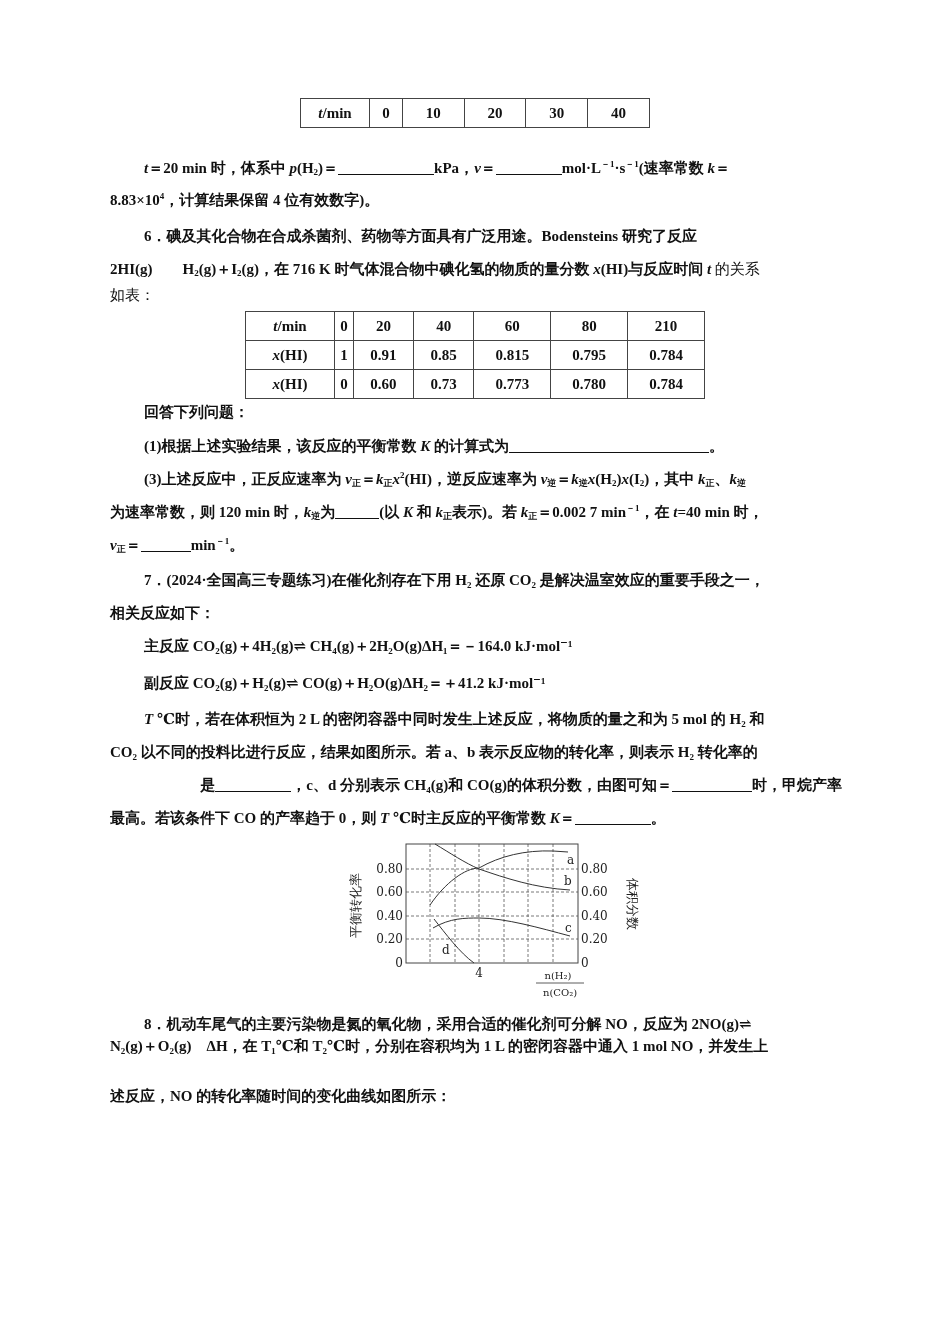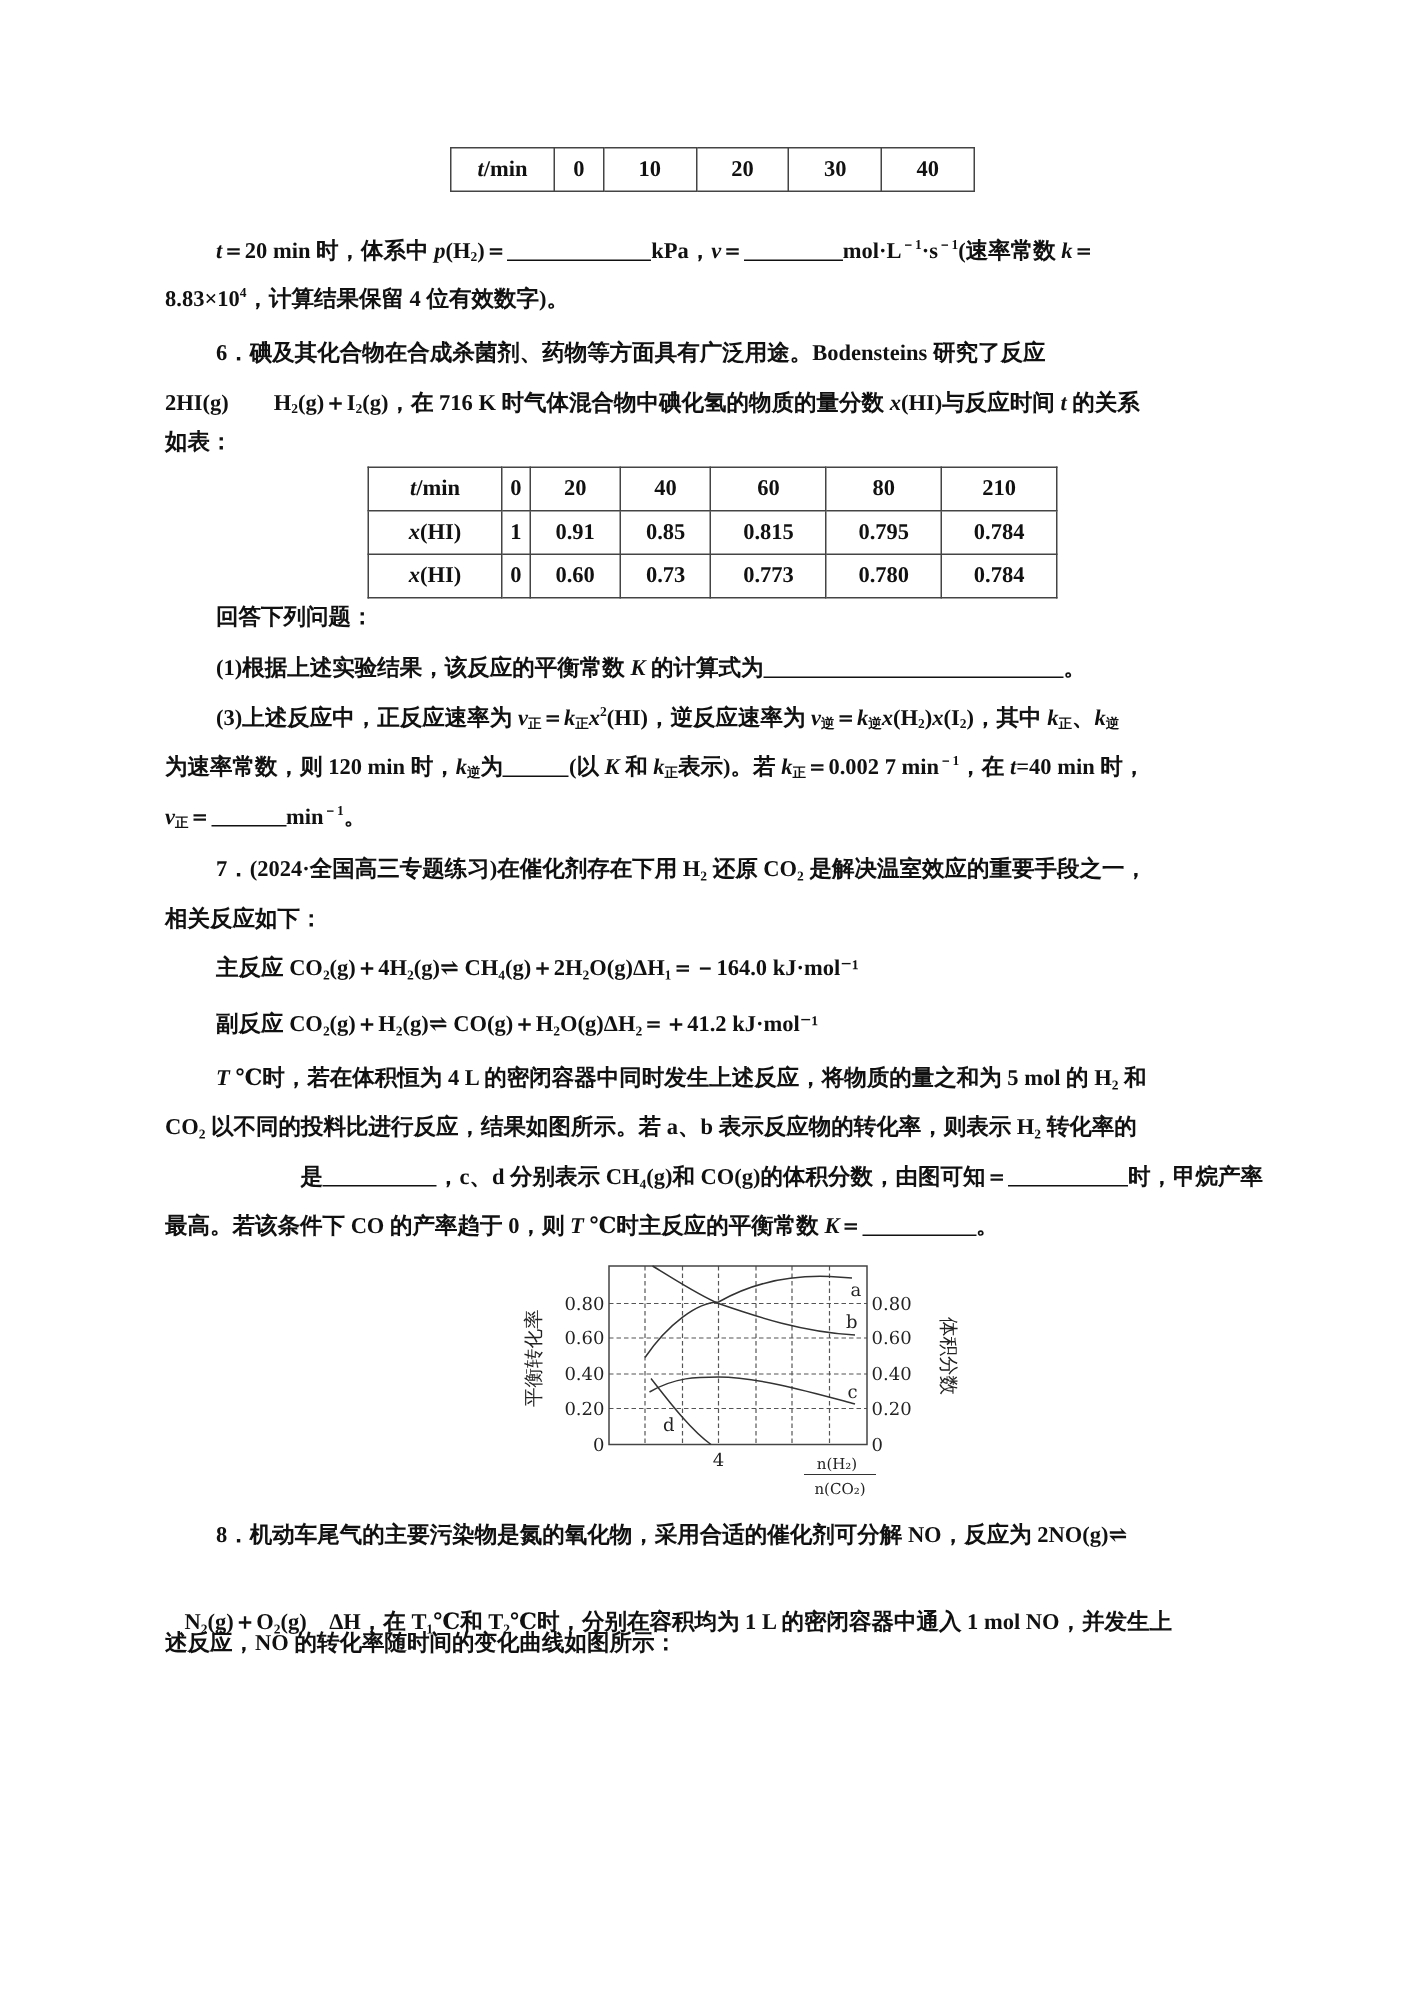--- a/index.html
+++ b/index.html
@@ -2,21 +2,21 @@
 <html><head>
 <meta charset="utf-8">
 <style>
   html, body { margin: 0; padding: 0; background: #ffffff; }
   body { width: 950px; height: 1344px; position: relative; overflow: hidden;
          font-family: "Liberation Serif", "DejaVu Serif", serif; color: #111; }
   .page { position: absolute; left: 0; top: 0; width: 882px; height: 1344px; }
   .line { position: absolute; left: 110px; width: 732px; font-size: 15px; line-height: 20px;
           font-weight: bold; white-space: nowrap; }
   .indent { left: 144px; width: 698px; }
-  .normal { font-weight: bold; }
+  .normal { font-weight: normal; }
   i, .it { font-style: italic; }
   sub { font-size: 9px; vertical-align: -2px; line-height: 0; }
   sup { font-size: 9px; vertical-align: 6px; line-height: 0; }
   .blank { display: inline-block; border-bottom: 1.2px solid #111; height: 14px; vertical-align: -2px; }
   table.data { position: absolute; border-collapse: collapse; font-size: 15px; font-weight: bold; }
   table.data td { border: 1px solid #444; text-align: center; padding: 0; height: 28px; }
   .chart { position: absolute; left: 340px; top: 838px; width: 300px; height: 165px; }
   .chart svg text { font-family: "DejaVu Serif", "Liberation Serif", serif; }
 </style>
 </head>
@@ -94,21 +94,21 @@
   </div>
   <div class="line" style="top:535px;">
     <i>v</i><sub>正</sub>＝<span class="blank" style="width:50px;"></span><span>min</span><sup>－1</sup><span>。</span>
   </div>
 
   <div class="line indent" style="top:570px;">7．(2024·全国高三专题练习)在催化剂存在下用 H₂ 还原 CO₂ 是解决温室效应的重要手段之一，</div>
   <div class="line" style="top:603px;">相关反应如下：</div>
   <div class="line indent" style="top:636px;">主反应 CO₂(g)＋4H₂(g)⇌ CH₄(g)＋2H₂O(g)ΔH₁＝－164.0 kJ·mol⁻¹</div>
   <div class="line indent" style="top:673px;">副反应 CO₂(g)＋H₂(g)⇌ CO(g)＋H₂O(g)ΔH₂＝＋41.2 kJ·mol⁻¹</div>
   <div class="line indent" style="top:709px;">
-    <i>T</i> <span>℃时，若在体积恒为 4 L 的密闭容器中同时发生上述反应，将物质的量之和为 5 mol 的 H₂ 和</span>
+    <i>T</i> <span>℃时，若在体积恒为 2 L 的密闭容器中同时发生上述反应，将物质的量之和为 5 mol 的 H₂ 和</span>
   </div>
   <div class="line" style="top:742px;">CO₂ 以不同的投料比进行反应，结果如图所示。若 a、b 表示反应物的转化率，则表示 H₂ 转化率的</div>
   <div class="line" style="top:775px;text-align:right;">
     <span>是</span><span class="blank" style="width:76px;"></span><span>，c、d 分别表示 CH₄(g)和 CO(g)的体积分数，由图可知＝</span><span class="blank" style="width:80px;"></span><span>时，甲烷产率</span>
   </div>
   <div class="line" style="top:808px;">
     <span>最高。若该条件下 CO 的产率趋于 0，则 </span><i>T</i> <span>℃时主反应的平衡常数 </span><i>K</i><span>＝</span><span class="blank" style="width:76px;"></span><span>。</span>
   </div>
 
   <div class="chart">
@@ -152,16 +152,16 @@
         <text x="218" y="141" font-size="10" text-anchor="middle">n(H₂)</text>
         <line x1="196" y1="145" x2="244" y2="145" stroke="#333" stroke-width="0.8"></line>
         <text x="220" y="158" font-size="10" text-anchor="middle">n(CO₂)</text>
       </g>
       <text x="0" y="0" font-size="13" fill="#222" transform="translate(20,100) rotate(-90)">平衡转化率</text>
       <text x="0" y="0" font-size="13" fill="#222" transform="translate(288,40) rotate(90)">体积分数</text>
     </svg>
   </div>
 
   <div class="line indent" style="top:1014px;">8．机动车尾气的主要污染物是氮的氧化物，采用合适的催化剂可分解 NO，反应为 2NO(g)⇌</div>
-  <div class="line" style="top:1072px;margin-left:13px;">N₂(g)＋O₂(g)　ΔH，在 T₁℃和 T₂℃时，分别在容积均为 1 L 的密闭容器中通入 1 mol NO，并发生上</div>
+  <div class="line" style="top:1036px;">N₂(g)＋O₂(g)　ΔH，在 T₁℃和 T₂℃时，分别在容积均为 1 L 的密闭容器中通入 1 mol NO，并发生上</div>
   <div class="line" style="top:1086px;">述反应，NO 的转化率随时间的变化曲线如图所示：</div>
 
 </div>
 
 </body></html>

